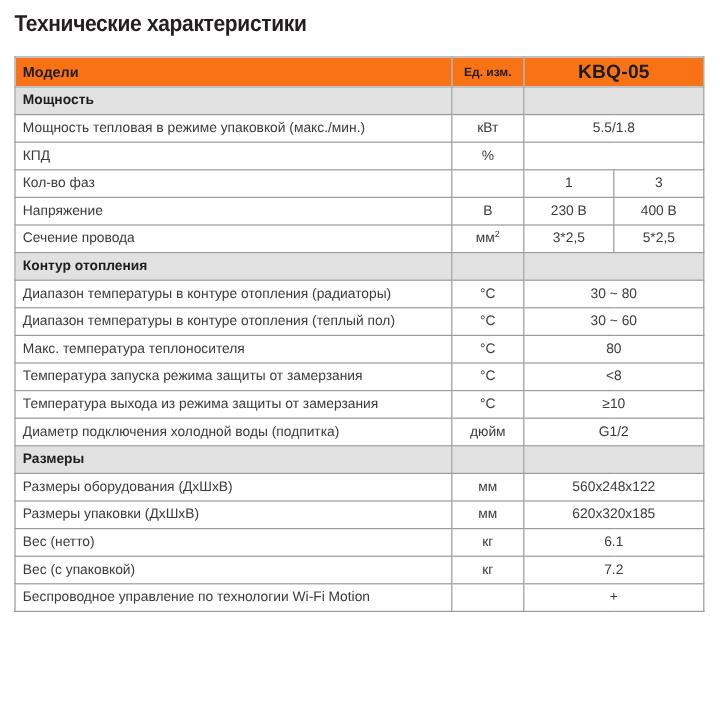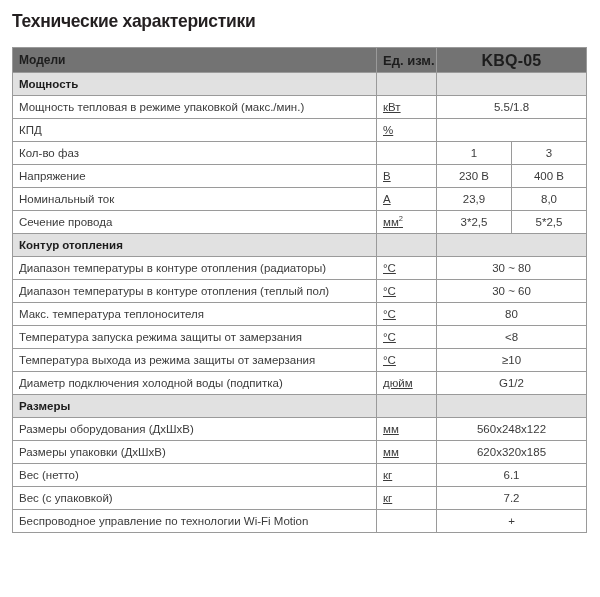--- a/index.html
+++ b/index.html
@@ -46,38 +46,38 @@
     font-size: 11.5px;
     font-weight: normal;
     color: #3b3b3b;
     line-height: 13px;
     vertical-align: middle;
     white-space: nowrap;
     overflow: hidden;
     background: #ffffff;
   }
   table.spec tr.hdr th {
-    background: #737373;
+    background: #f97316;
     font-weight: bold;
     color: #1d1d1d;
     height: 24px;
     font-size: 12px;
   }
   table.spec tr.hdr th.desc { text-align: left; }
-  table.spec tr.hdr th.unit { text-align: center; font-size: 13px; }
+  table.spec tr.hdr th.unit { text-align: center; font-size: 10px; }
   table.spec tr.hdr th.model { text-align: center; font-size: 16px; letter-spacing: 0.2px; }
   table.spec tr.section td {
     background: #e1e1e1;
     font-weight: bold;
     color: #1d1d1d;
     text-align: left;
     margin-left: 26px;
   }
   td.desc { text-align: left; }
-  td.unit { text-align: left; text-decoration: underline; }
+  td.unit { text-align: center; }
   td.val  { text-align: center; }
   td.sec-blank { background: #e1e1e1; }
   sup { font-size: 7.5px; vertical-align: super; line-height: 0; }
 </style>
 </head>
 <body>
 
 <h1 id="page-title">Технические характеристики</h1>
 
 <div id="spec-table-wrap">
@@ -117,26 +117,20 @@
           <td class="val">1</td>
           <td class="val">3</td>
         </tr>
         <tr>
           <td class="desc">Напряжение</td>
           <td class="unit">В</td>
           <td class="val">230 В</td>
           <td class="val">400 В</td>
         </tr>
         <tr>
-          <td class="desc">Номинальный ток</td>
-          <td class="unit">А</td>
-          <td class="val">23,9</td>
-          <td class="val">8,0</td>
-        </tr>
-        <tr>
           <td class="desc">Сечение провода</td>
           <td class="unit">мм<sup>2</sup></td>
           <td class="val">3*2,5</td>
           <td class="val">5*2,5</td>
         </tr>
         <tr class="section">
           <td>Контур отопления</td>
           <td class="sec-blank"></td>
           <td class="sec-blank" colspan="2"></td>
         </tr>

